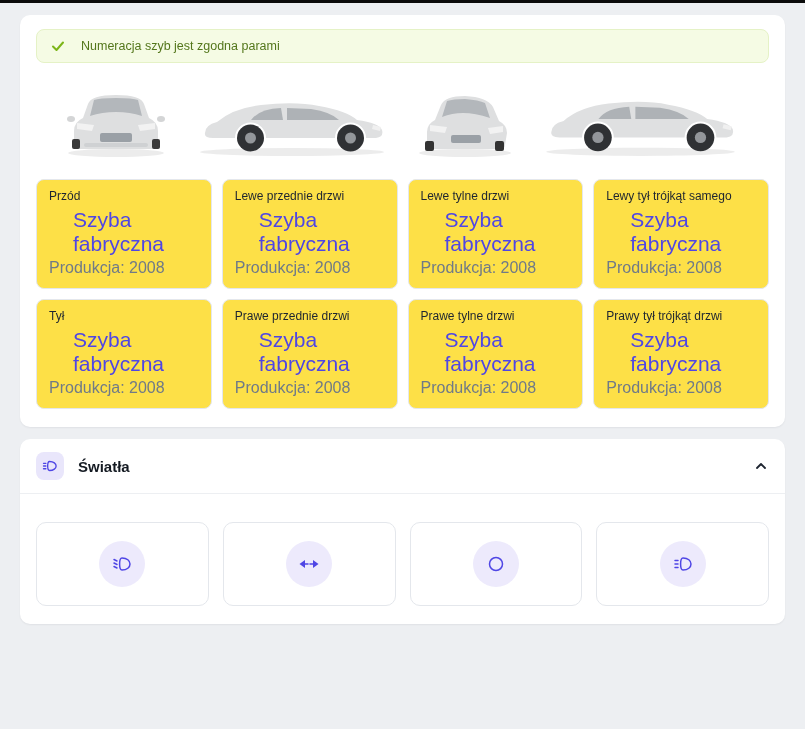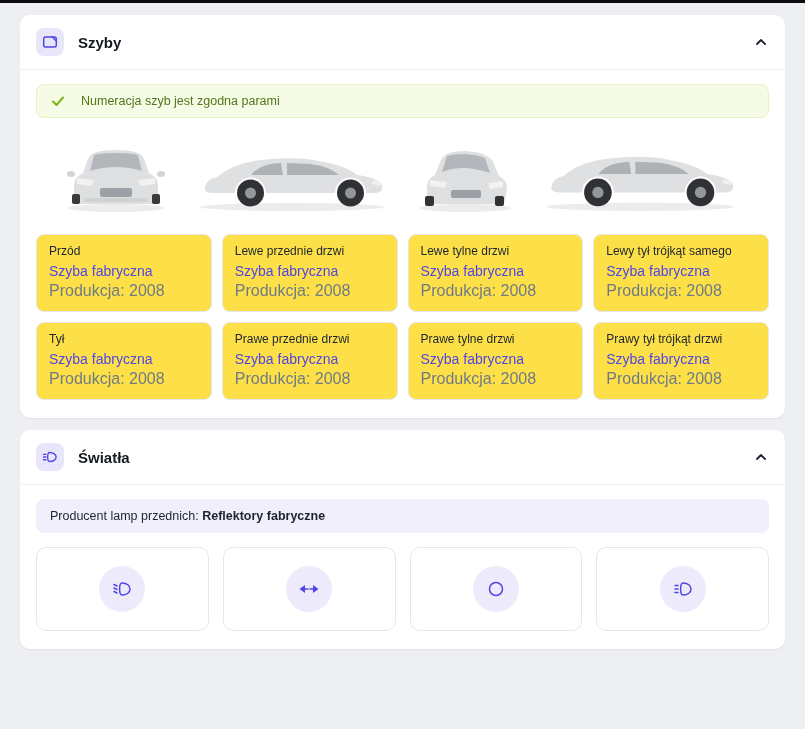--- a/index.html
+++ b/index.html
@@ -43,21 +43,21 @@
     padding:16px 28px 8px;
   }
   .car-img { display:block; }
 
   
   .glass-grid {
     display:grid; grid-template-columns:repeat(4,1fr); gap:10px; margin-top:12px;
   }
   .g-card { border:1px solid #e4e7ec; border-radius:8px; padding:9px 12px 11px; background:#fde047; }
   .g-label { font-size:12px; color:#1d2430; margin-bottom:5px; }
-  .g-value { font-size:14px; color:#4f46e5; font-weight:500; }
+  .g-value { font-size:21px; color:#4f46e5; font-weight:500;margin-left:24px; }
   .g-prod  { font-size:16px; color:#707a87; margin-top:3px; }
 
   
   .conclusions { margin-top:26px; display:flex; gap:20px; align-items:center; }
   .concl-text h3 { font-size:17px; font-weight:bold; color:#10161f; margin-bottom:9px; }
   .concl-text p  { font-size:12.5px; color:#252c38; line-height:1.55; max-width:478px; }
   .info-circle {
     width:54px; height:54px; border-radius:50%; background:#e6e1fb;
     color:#fff; display:flex; align-items:center; justify-content:center;
     font:italic bold 26px "Liberation Serif", serif;
@@ -81,34 +81,20 @@
     width:46px; height:46px; border-radius:50%; background:#edeafc;
     margin:0 auto; display:flex; align-items:center; justify-content:center;
   }
 </style>
 </head>
 <body>
 
 <div class="page">
 
   <div class="section">
-    <div class="sec-header">
-      <span class="badge-icon">
-        <svg width="18" height="18" viewBox="0 0 20 20" fill="none" stroke="#4f46e5" stroke-width="1.6" stroke-linecap="round">
-          <rect x="3" y="4.5" width="14" height="11" rx="2"></rect>
-          <path d="M12.5 4.5 L17 9"></path>
-        </svg>
-      </span>
-      <span class="sec-title">Szyby</span>
-      <span class="chevron">
-        <svg width="16" height="16" viewBox="0 0 16 16" fill="none" stroke="#1d2430" stroke-width="1.8" stroke-linecap="round" stroke-linejoin="round">
-          <polyline points="4,10 8,6 12,10"></polyline>
-        </svg>
-      </span>
-    </div>
 
     <div class="sec-body">
       <div class="banner-green">
         <svg width="14" height="14" viewBox="0 0 14 14" fill="none" stroke="#7cb518" stroke-width="2" stroke-linecap="round" stroke-linejoin="round">
           <polyline points="2,7.5 5.5,11 12,3.5"></polyline>
         </svg>
         <span>Numeracja szyb jest zgodna parami</span>
       </div>
 
       <div class="cars-row">
@@ -220,23 +206,20 @@
       </span>
       <span class="sec-title">Światła</span>
       <span class="chevron">
         <svg width="16" height="16" viewBox="0 0 16 16" fill="none" stroke="#1d2430" stroke-width="1.8" stroke-linecap="round" stroke-linejoin="round">
           <polyline points="4,10 8,6 12,10"></polyline>
         </svg>
       </span>
     </div>
 
     <div class="sec-body">
-      <div class="banner-purple">
-        <span>Producent lamp przednich: </span><b>Reflektory fabryczne</b>
-      </div>
 
       <div class="lights-grid">
         <div class="l-card">
           <div class="l-icon">
             <svg width="22" height="22" viewBox="0 0 22 22" fill="none" stroke="#4f46e5" stroke-width="1.5" stroke-linecap="round">
               <path d="M11 5 C16 5 19 7.7 19 11 C19 14.3 16 17 11 17 C9.4 17 8.6 14.4 8.6 11 C8.6 7.6 9.4 5 11 5 Z"></path>
               <path d="M3 6.5 L6 8"></path>
                 <path d="M3 10 L6 11.5"></path>
                 <path d="M3 13.5 L6 15"></path>
             </svg>

